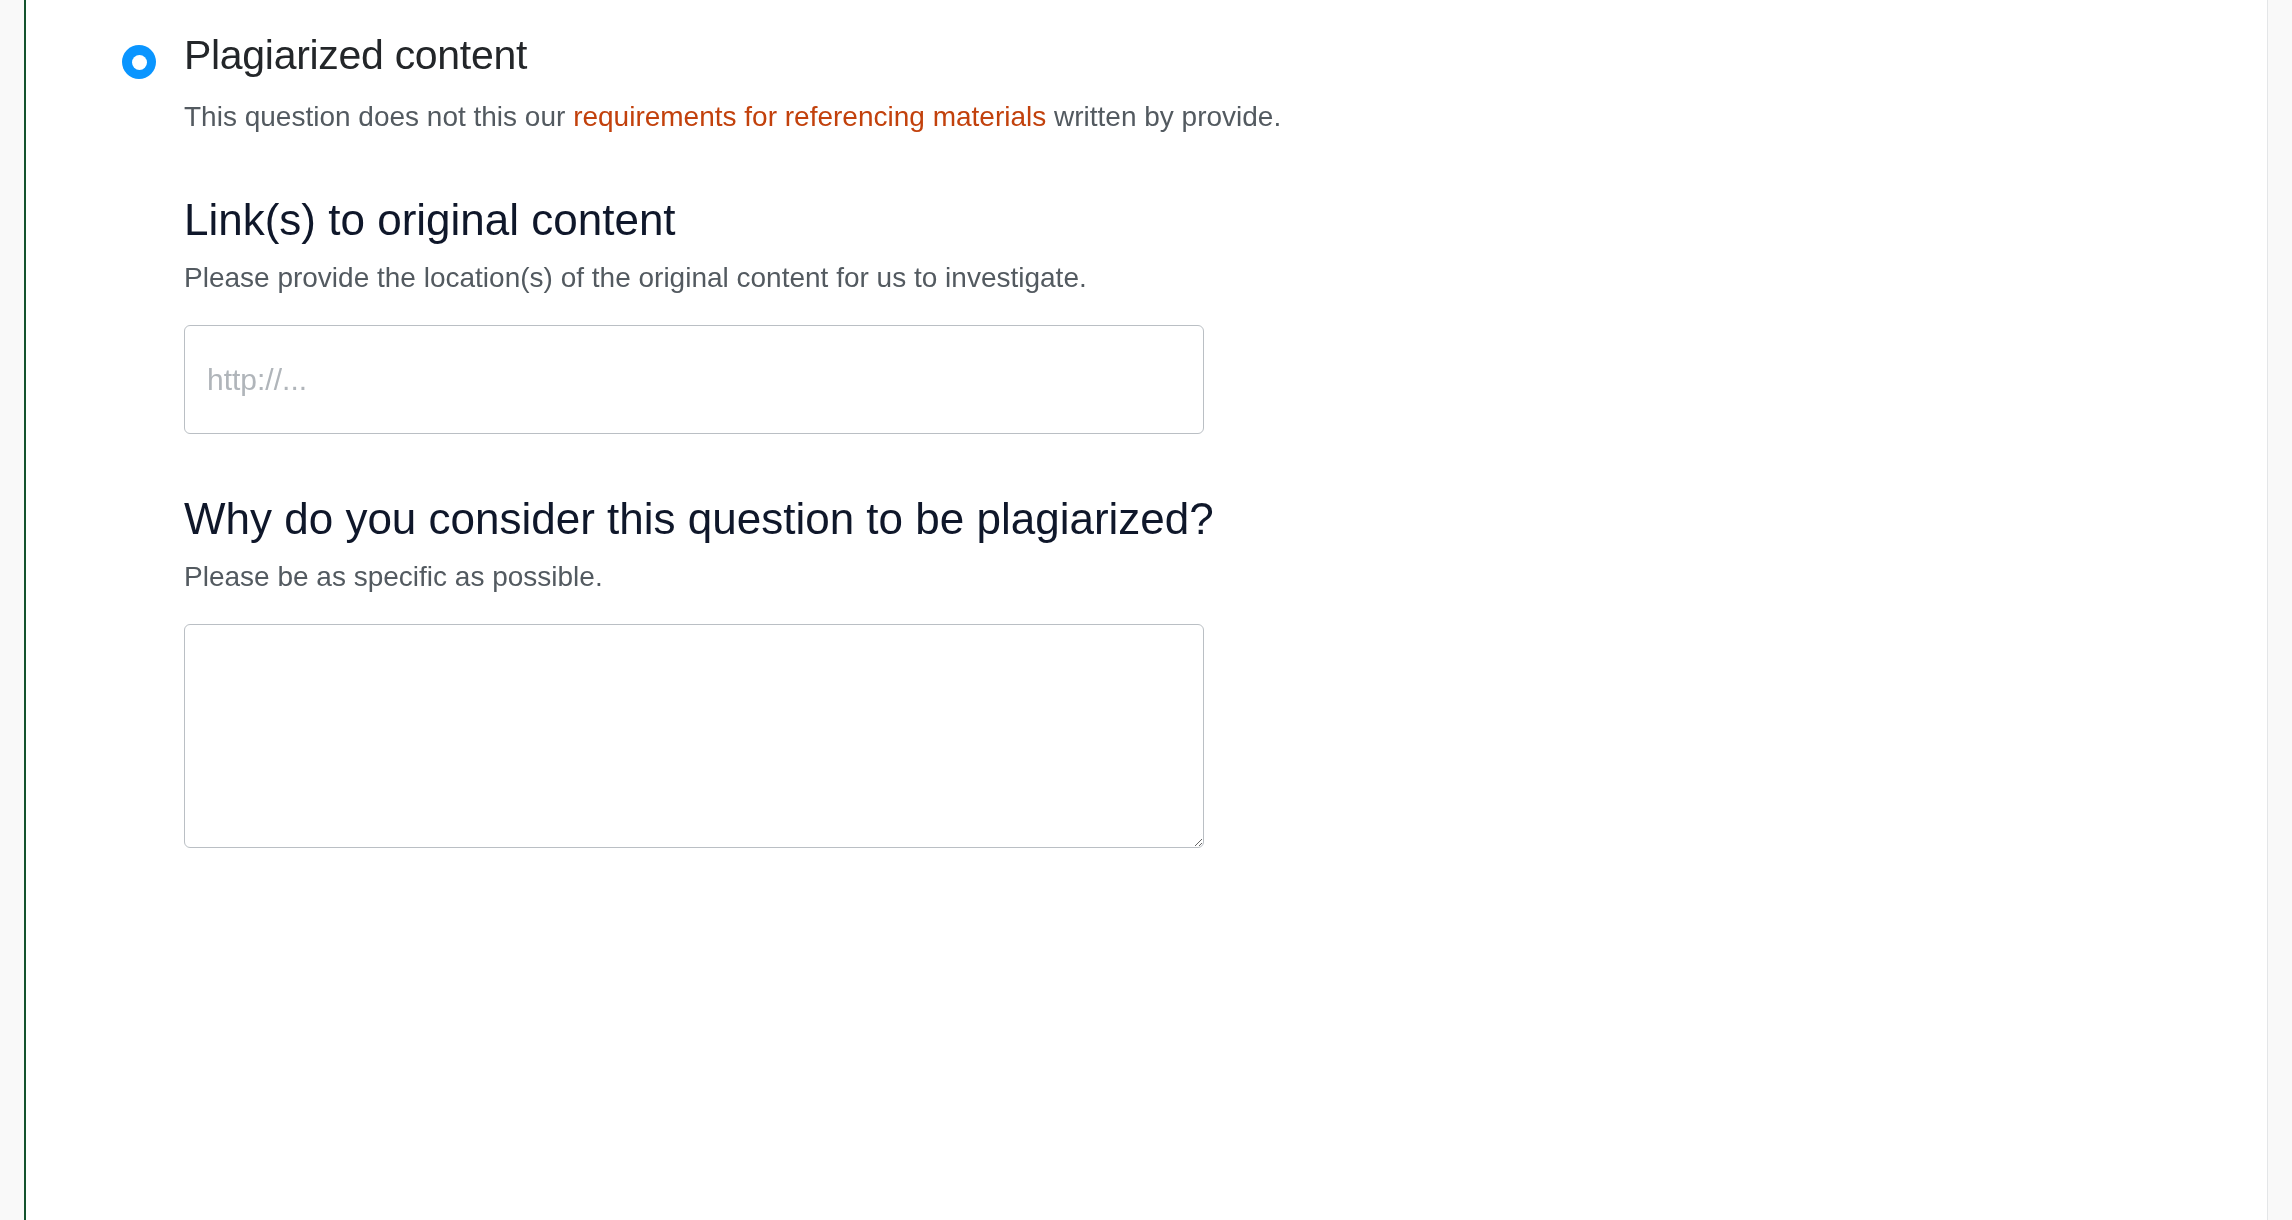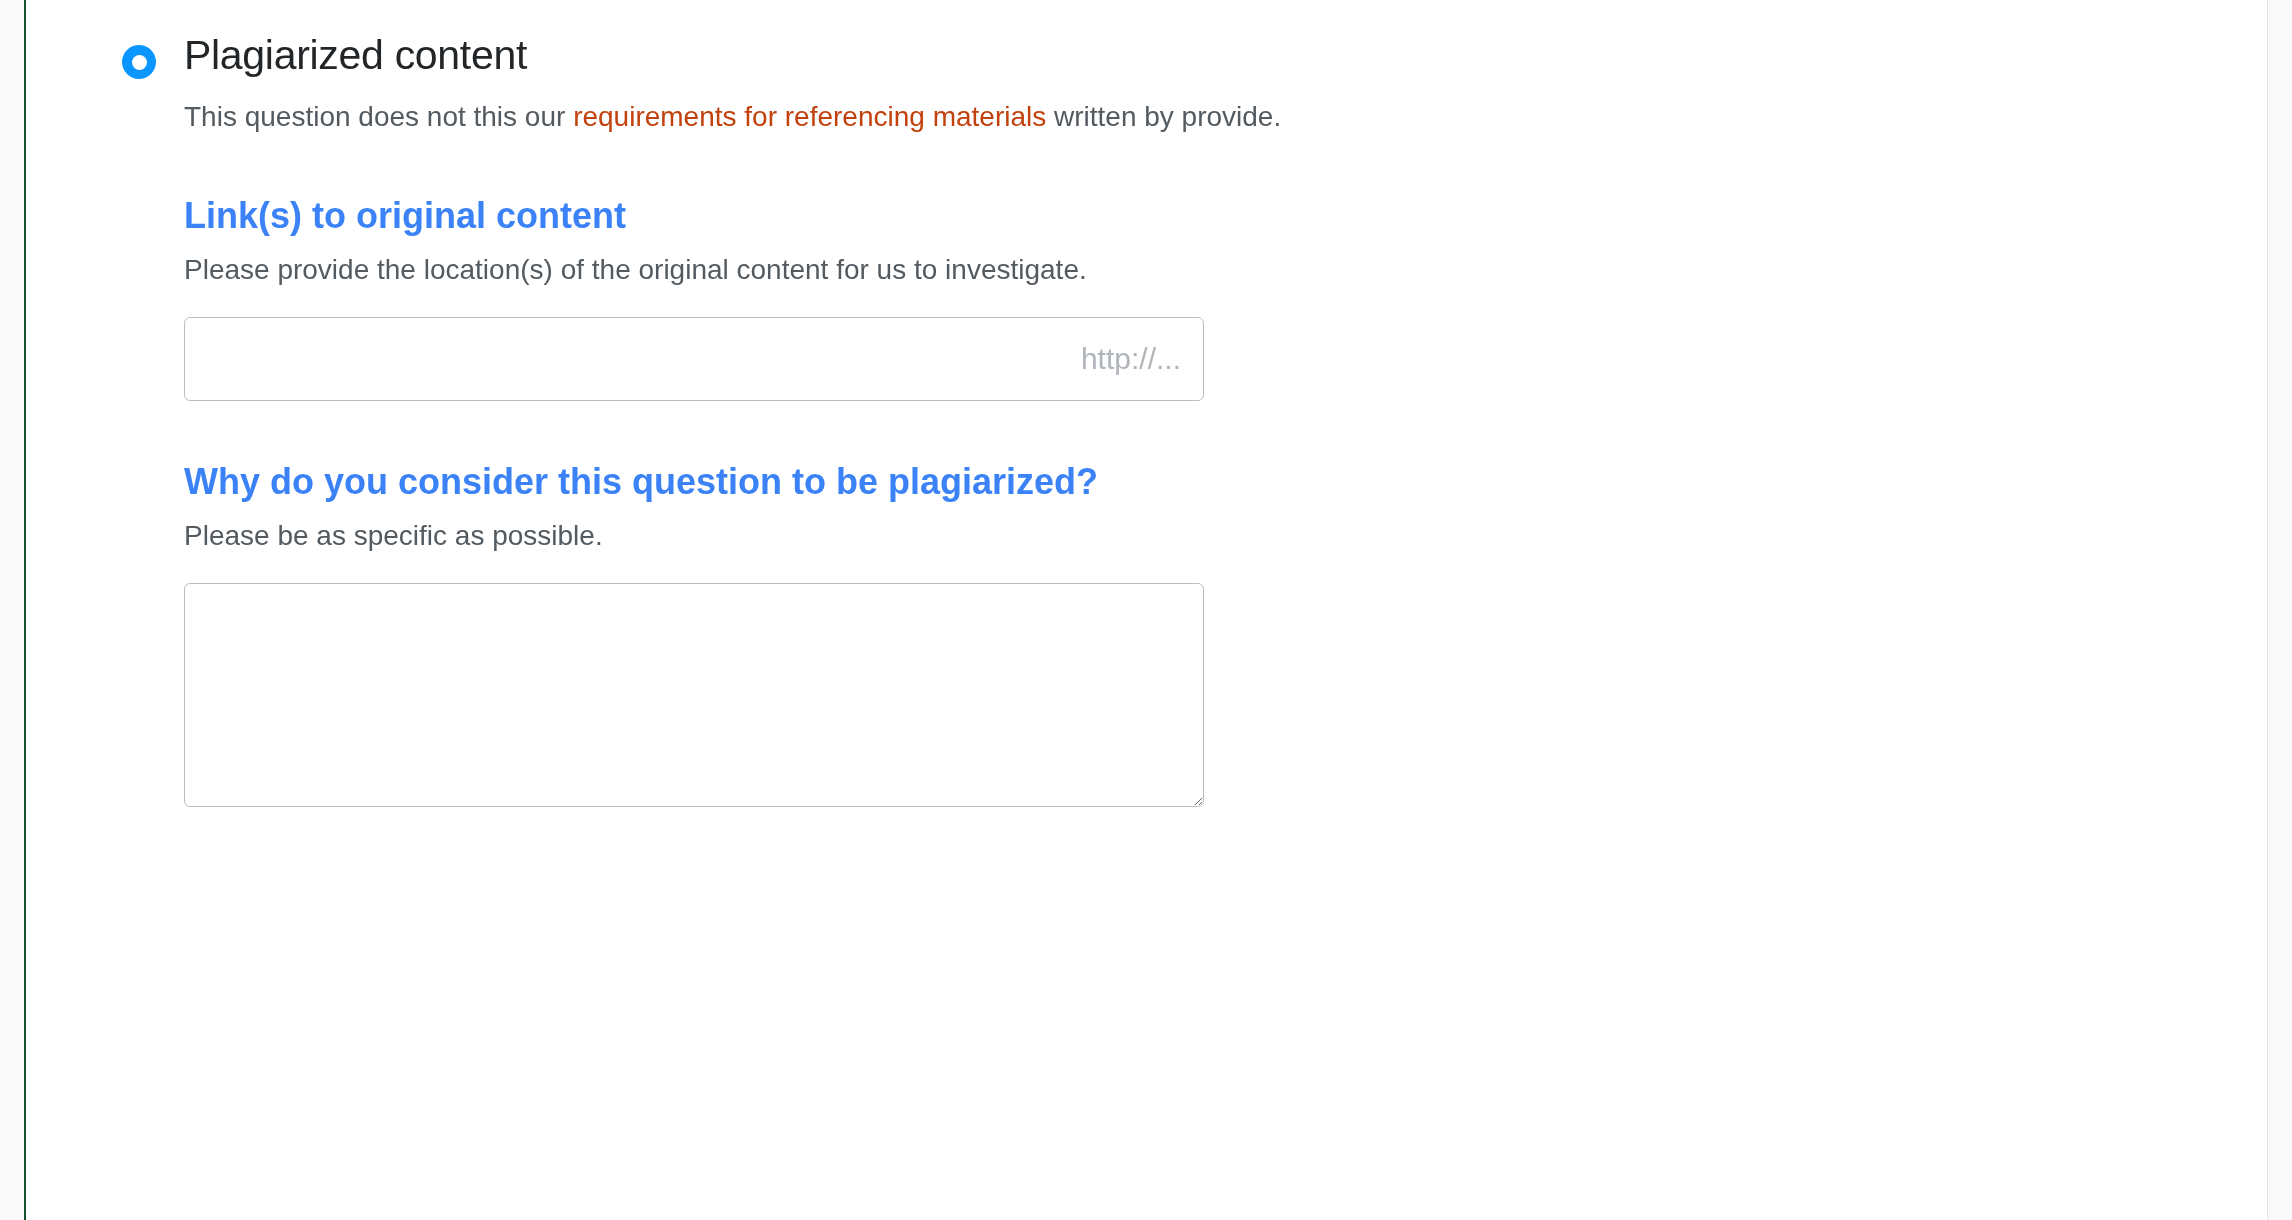--- a/index.html
+++ b/index.html
@@ -48,42 +48,42 @@
       letter-spacing: -0.3px;
     }
     .desc {
       color: #535a60;
       margin-top: 20px;
       line-height: 1.3;
     }
     .link { color: #c2410c; }
     .subblock { margin-top: 60px; }
     .subtitle {
-      font-size: 36px;
-      font-weight: 700;
-      color: #3b82f6;
+      font-size: 44px;
+      font-weight: 400;
+      color: #0f172a;
     }
     .subdesc {
       color: #535a60;
       margin-top: 14px;
       line-height: 1.35;
     }
     .text-input, .textarea {
       width: 1020px;
       max-width: 100%;
       border: 1px solid #babfc4;
       border-radius: 6px;
       font-family: inherit;
       color: #232629;
       background: #fff;
       padding: 18px 22px;
       font-size: 30px;
       margin-top: 28px;
     }
-    .text-input { height: 84px; text-align: right; }
+    .text-input { height: 109px; }
     .text-input::placeholder, .textarea::placeholder { color: #b0b5ba; }
     .textarea { height: 224px; resize: vertical; }
   </style>
 </head>
 <body>
 
 <div class="panel-wrap">
   <div class="option">
     <div class="radio-outer">
       <div class="radio-inner"></div>

